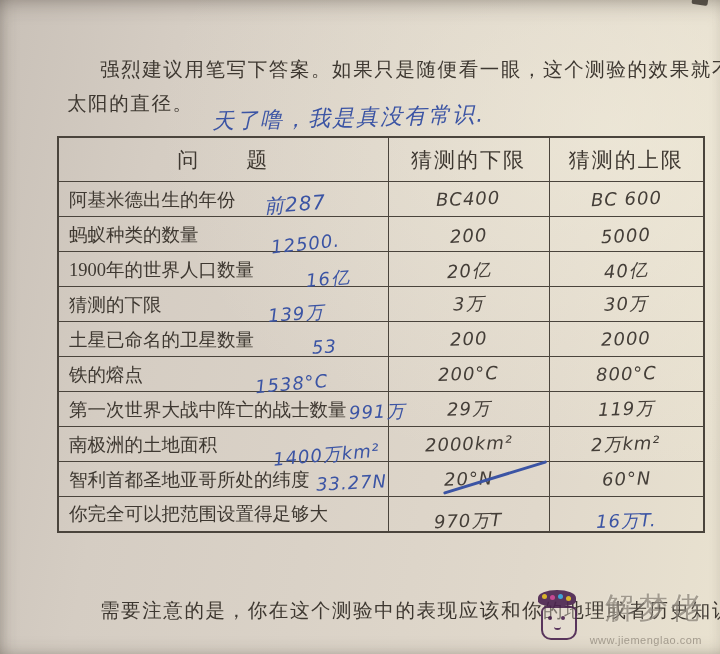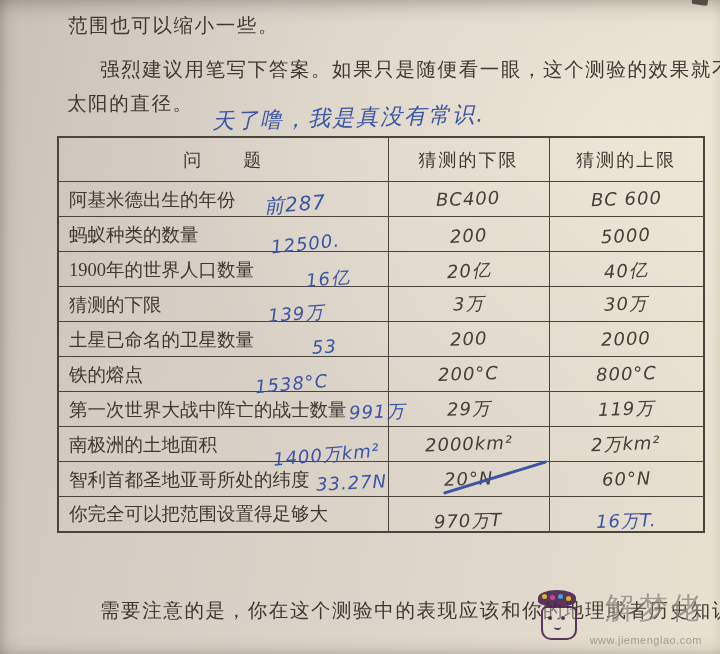--- a/index.html
+++ b/index.html
@@ -33,21 +33,21 @@
   }
   table.quiz td,table.quiz th{
     border:1.5px solid #4a443c;
     padding:0 0 0 10px;
     font-weight:normal;
     font-size:18.5px;
     text-align:left;
     overflow:visible;
     white-space:nowrap;
   }
-  table.quiz th{text-align:center;height:43px;font-size:18px;letter-spacing:2px;padding:0;}
+  table.quiz th{text-align:center;height:43px;font-size:21px;letter-spacing:2px;padding:0;}
   table.quiz tr.trow{height:35px;}
   col.c-q{width:330px;} col.c-lo{width:161px;} col.c-hi{width:155px;}
   .gcell{text-align:center !important;padding:0 !important;position:relative;}
   .gcell .hw,.gcell .hw-blue{font-size:18px;transform:rotate(-2deg);}
   .qcell{position:relative;}
   .ans{font-size:18px;}
 
   
   .row-0 .ans{margin-left:28px;transform:translateY(5px) rotate(-4deg);font-size:20px;}
   .row-1 .ans{margin-left:72px;transform:translateY(9px) rotate(-6deg);}
@@ -78,21 +78,20 @@
   .cat-face:before{content:"";position:absolute;left:5px;top:8px;width:4px;height:4px;border-radius:50%;background:#4b2450;box-shadow:13px 0 0 #4b2450;}
   .cat-face:after{content:"";position:absolute;left:11px;top:16px;width:7px;height:4px;border-bottom:2px solid #4b2450;border-radius:0 0 6px 6px;}
 </style>
 </head>
 <body>
 
 <div class="page">
 
   <div class="corner-mark"></div>
 
-  <div class="print" style="left:68px;top:12px;">范围也可以缩小一些。</div>
   <div class="print" style="left:100px;top:56px;">强烈建议用笔写下答案。如果只是随便看一眼，这个测验的效果就不</div>
   <div class="print" style="left:67px;top:90px;">太阳的直径。</div>
 
   <div class="note-hw">天了噜，我是真没有常识.</div>
 
   <table class="quiz">
     <colgroup>
         <col class="c-q">
         <col class="c-lo">
         <col class="c-hi">

